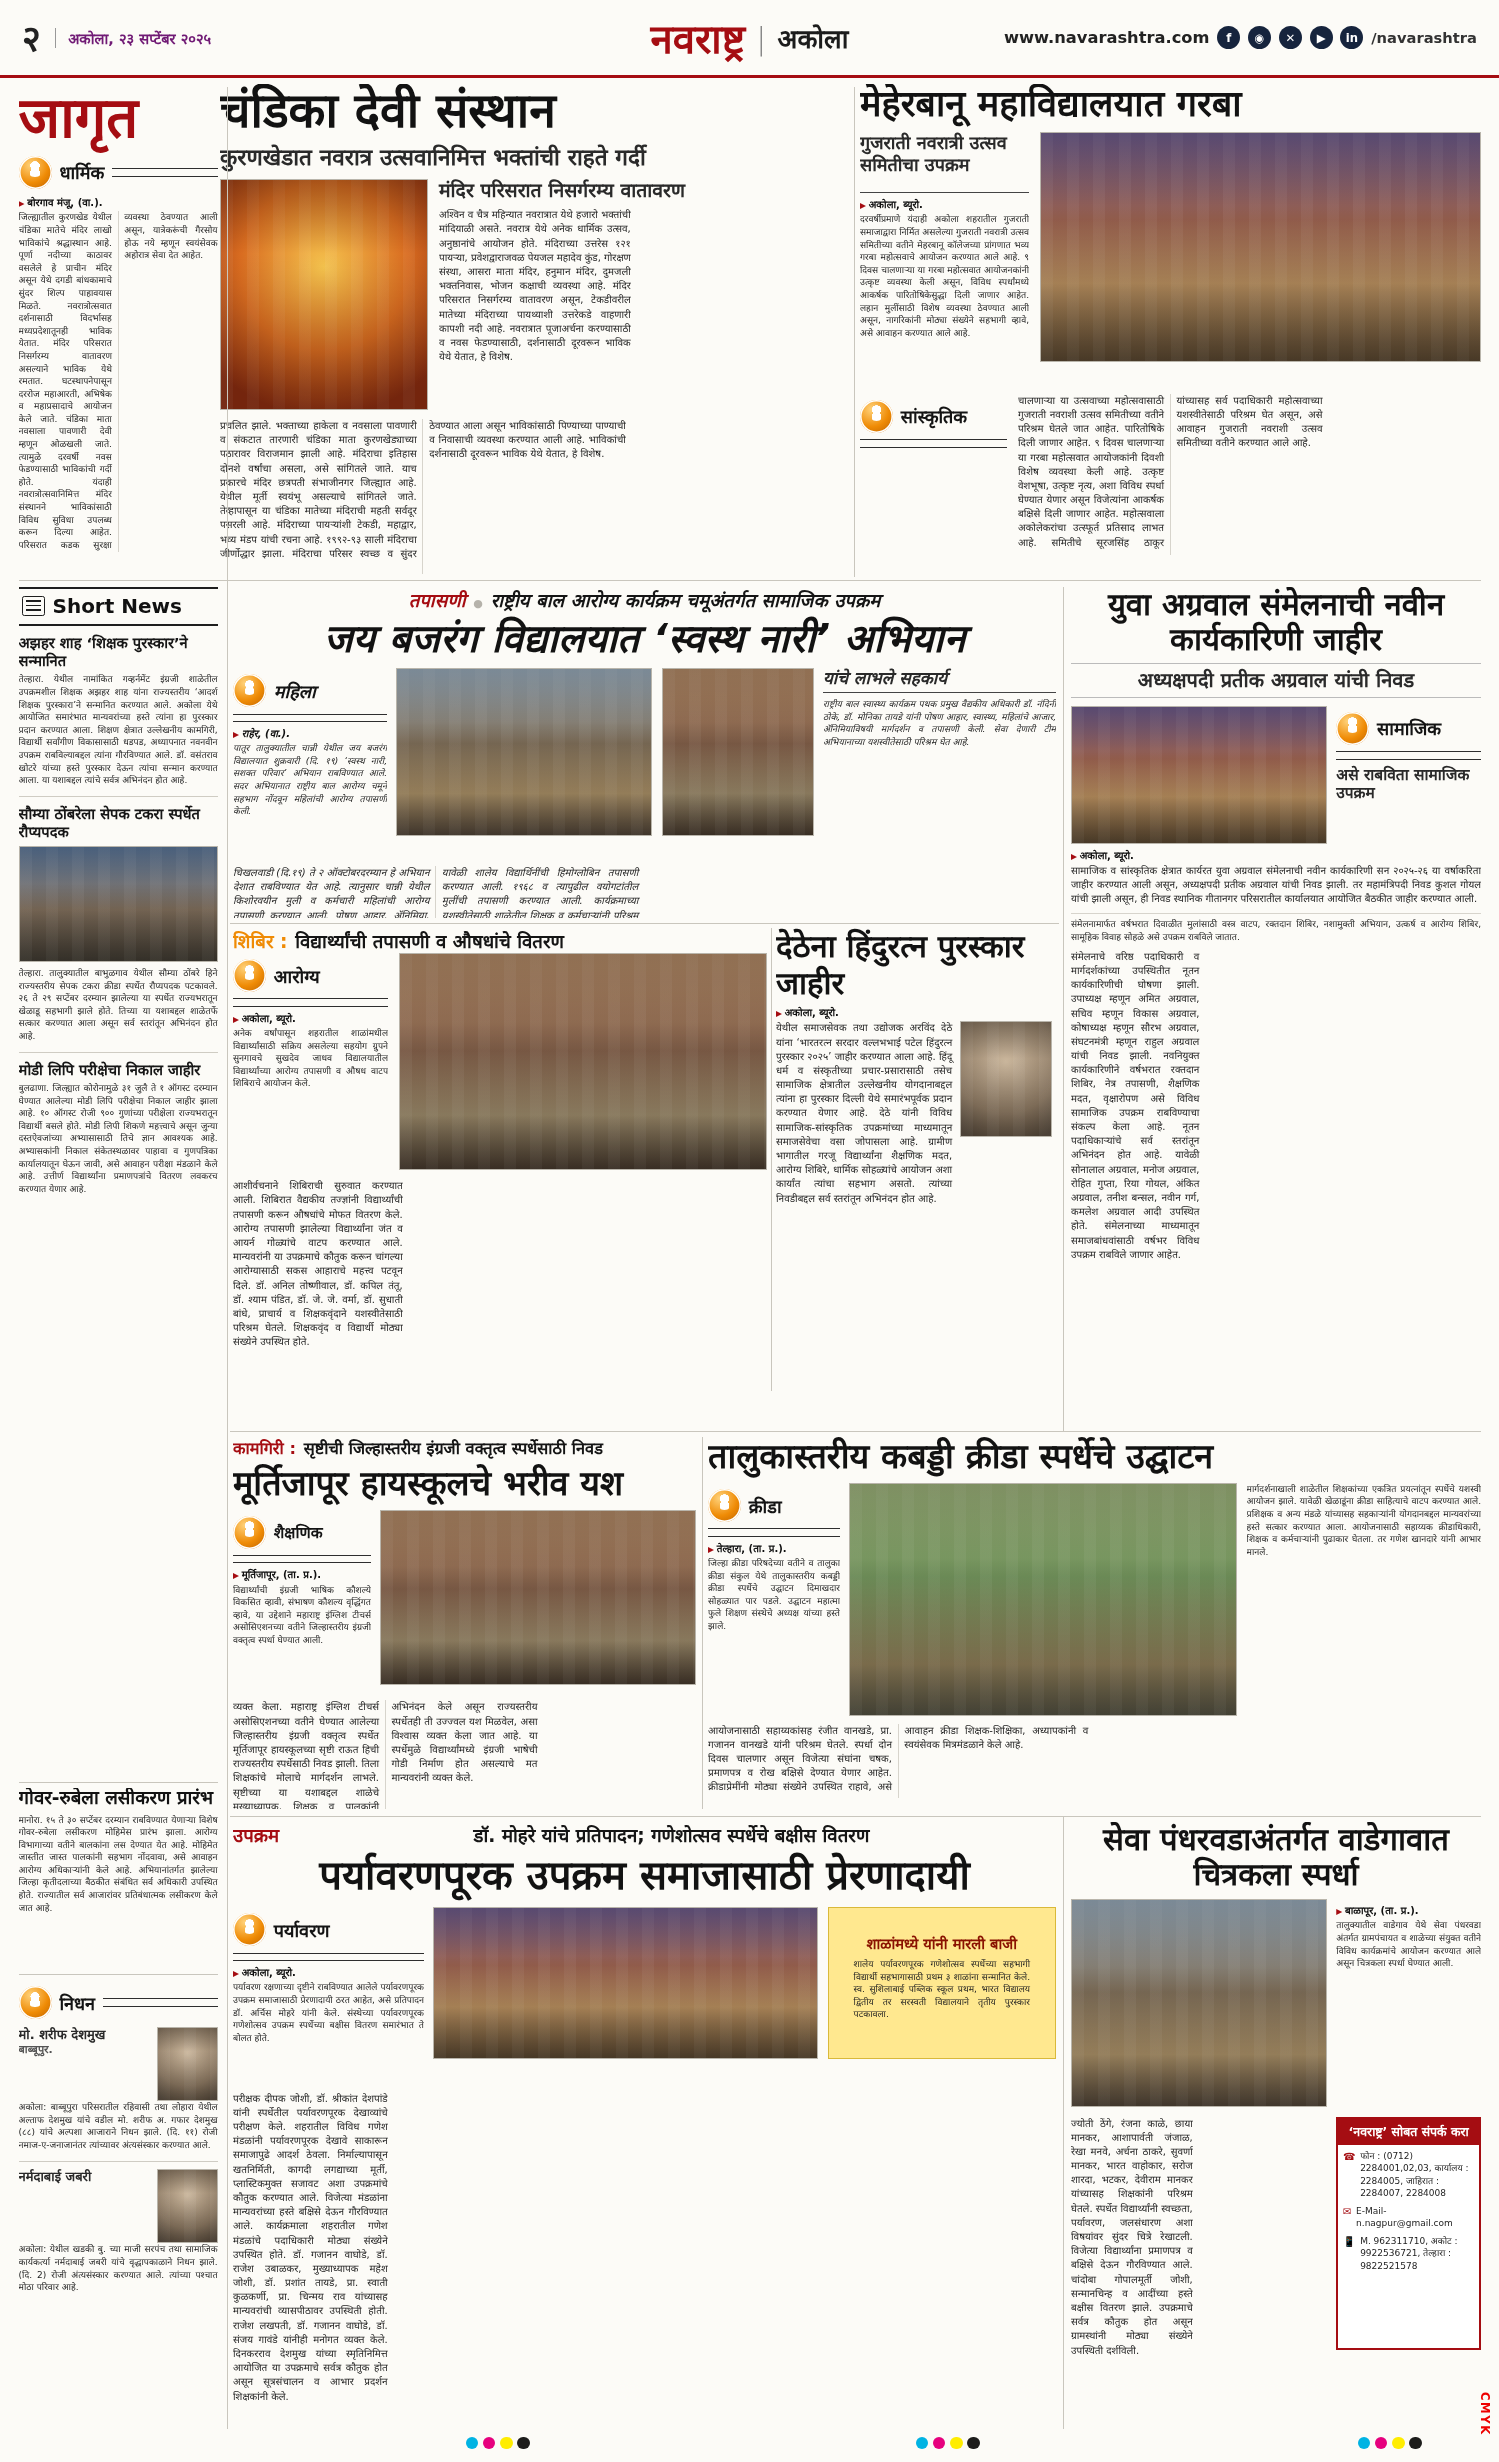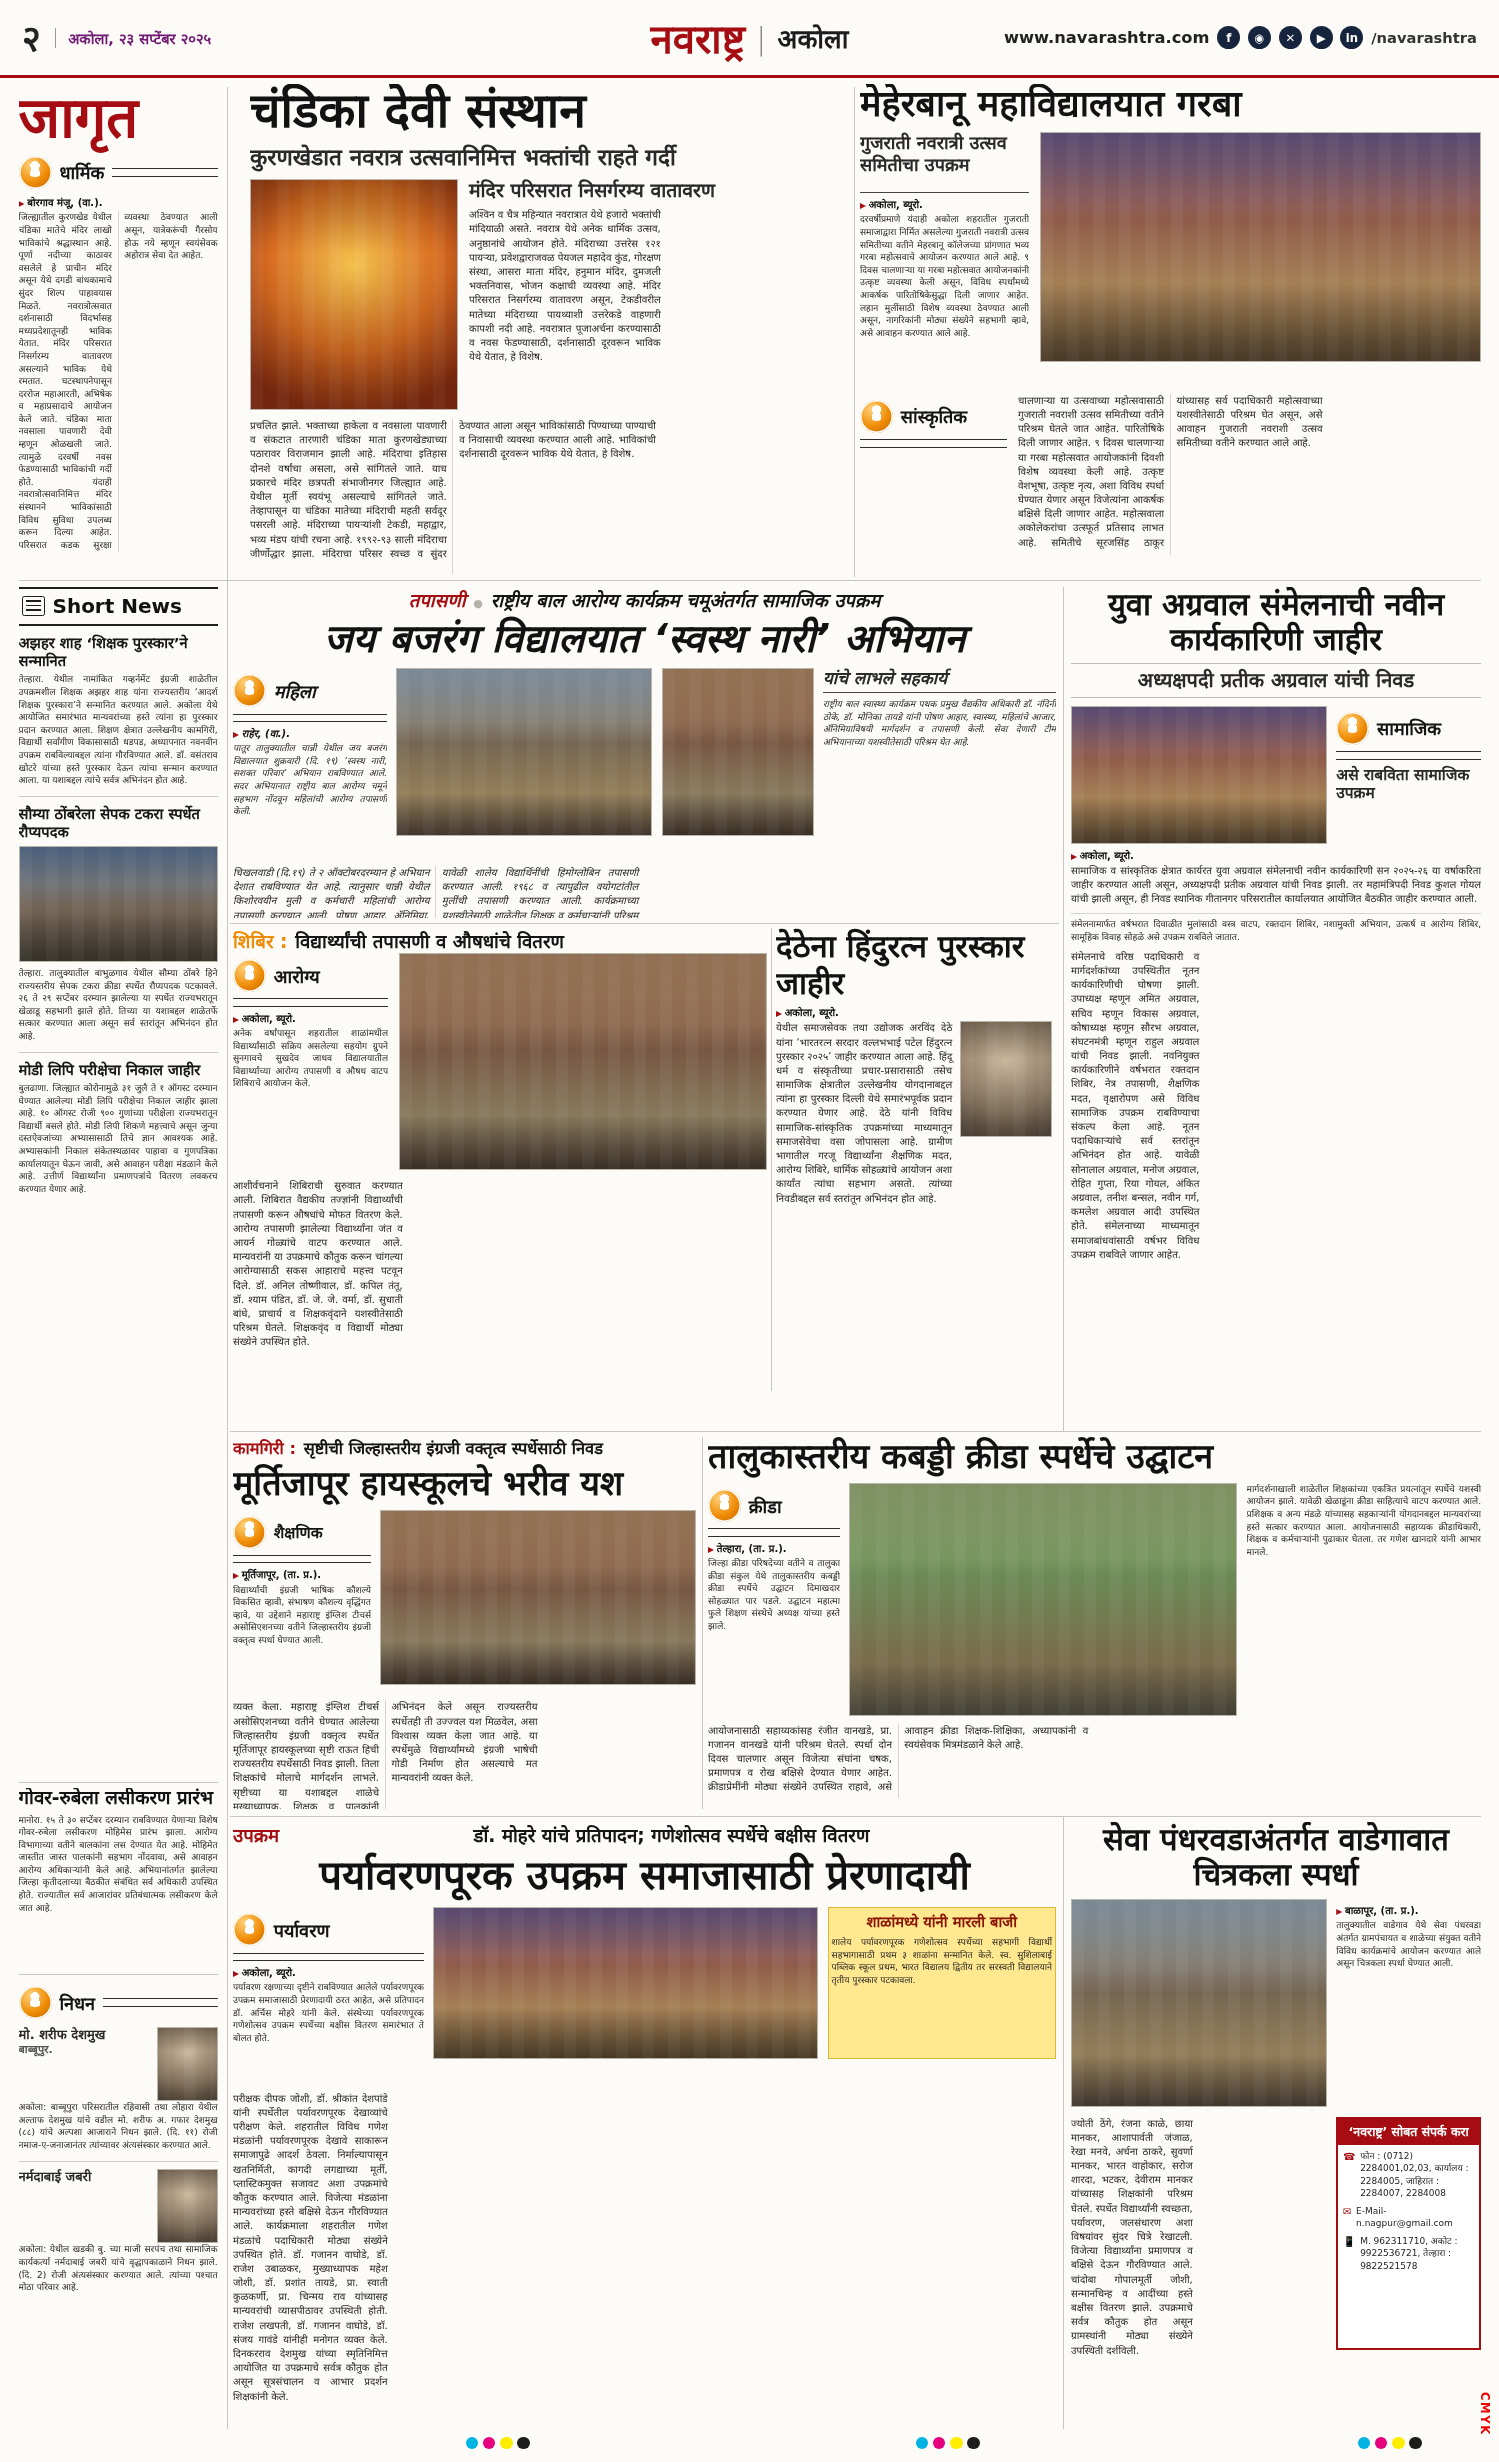--- a/index.html
+++ b/index.html
@@ -64,21 +64,21 @@
   
   .sn-head { display:flex; align-items:center; gap:7.8px; border-top:2.3px solid #1e1e1e; border-bottom:2.3px solid #1e1e1e; padding:5.4px 3.1px; }
   .sn-icon { width:23px; height:20px; border:1.6px solid #1e1e1e; border-radius:2.3px; position:relative; }
   .sn-icon::after { content:""; position:absolute; left:3.1px; right:3.1px; top:3.1px; height:11px;
     background:repeating-linear-gradient(180deg,#1e1e1e 0 1.6px, transparent 1.6px 4.7px); }
   .sn-title { font-size:20px; font-weight:700; color:#111; }
   .sn-item-title { font-size:14.7px; font-weight:700; color:#161616; line-height:1.25; margin:7.8px 0 3.1px; }
   .sn-sep { border-top:0.8px solid #cfccc3; margin:9.3px 0 1.6px; }
 
   
-  .ybox { background:var(--highlight-yellow,#ffe88f); border:0.8px solid #d9b93a; padding:3px; }
+  .ybox { background:var(--highlight-yellow,#ffe88f); border:0.8px solid #d9b93a; padding:25px; }
   .ybox-title { font-size:14.7px; font-weight:700; color:#8a1200; margin-bottom:4.7px; text-align:center; }
 
   
   .contact { border:2.3px solid var(--brand-red,#a50d12); background:#fff; }
   .contact-title { background:var(--brand-red,#a50d12); color:#fff; font-size:12.4px; font-weight:700; text-align:center; padding:4.7px 3.1px; }
   .contact-line { display:flex; gap:4.7px; font-size:9px; line-height:1.4; padding:4.7px 4.7px 0; color:#1d1d1d; }
   .contact-line .ci { color:var(--brand-red,#a50d12); font-size:10px; }
 
   
   .regdots { position:absolute; display:flex; gap:4.7px; }
@@ -117,21 +117,21 @@
     <div class="hl" style="font-size:56px; color:var(--brand-red,#a50d12);">जागृत</div>
     <div class="badge">
       <span class="badge-icon"></span>
       <span class="badge-label">धार्मिक</span>
       <span class="badge-rule"></span>
     </div>
     <p class="byline">बोरगाव मंजू, (वा.).</p>
     <div class="bt bt-sm c2 cols" style="height:341px;">जिल्ह्यातील कुरणखेड येथील चंडिका मातेचे मंदिर लाखो भाविकांचे श्रद्धास्थान आहे. पूर्णा नदीच्या काठावर वसलेले हे प्राचीन मंदिर असून येथे दगडी बांधकामाचे सुंदर शिल्प पाहावयास मिळते. नवरात्रोत्सवात दर्शनासाठी विदर्भासह मध्यप्रदेशातूनही भाविक येतात. मंदिर परिसरात निसर्गरम्य वातावरण असल्याने भाविक येथे रमतात. घटस्थापनेपासून दररोज महाआरती, अभिषेक व महाप्रसादाचे आयोजन केले जाते. चंडिका माता नवसाला पावणारी देवी म्हणून ओळखली जाते. त्यामुळे दरवर्षी नवस फेडण्यासाठी भाविकांची गर्दी होते. यंदाही नवरात्रोत्सवानिमित्त मंदिर संस्थानने भाविकांसाठी विविध सुविधा उपलब्ध करून दिल्या आहेत. परिसरात कडक सुरक्षा व्यवस्था ठेवण्यात आली असून, यात्रेकरूंची गैरसोय होऊ नये म्हणून स्वयंसेवक अहोरात्र सेवा देत आहेत.</div>
   </div>
 
-  <div class="art" style="left:250px; top:84px; width:615px; height:494px;">
+  <div class="art" style="left:220px; top:84px; width:615px; height:494px;">
     <div class="hl" style="font-size:48px;">चंडिका देवी संस्थान</div>
     <div class="sub" style="font-size:22.5px; margin:6.2px 0 7.8px;">कुरणखेडात नवरात्र उत्सवानिमित्त भक्तांची राहते गर्दी</div>
     <div style="display:flex; gap:11px;">
       <div class="photo ph-deity" style="width:208px; height:231px; flex:0 0 auto;"></div>
       <div style="flex:1;">
         <div class="sub" style="font-size:19.4px; margin-bottom:6.2px;">मंदिर परिसरात निसर्गरम्य वातावरण</div>
         <div class="bt c2 cols" style="height:194px;">अश्विन व चैत्र महिन्यात नवरात्रात येथे हजारो भक्तांची मांदियाळी असते. नवरात्र येथे अनेक धार्मिक उत्सव, अनुष्ठानांचे आयोजन होते. मंदिराच्या उत्तरेस १२१ पायऱ्या, प्रवेशद्वाराजवळ पेयजल महादेव कुंड, गोरक्षण संस्था, आसरा माता मंदिर, हनुमान मंदिर, दुमजली भक्तनिवास, भोजन कक्षाची व्यवस्था आहे. मंदिर परिसरात निसर्गरम्य वातावरण असून, टेकडीवरील मातेच्या मंदिराच्या पायथ्याशी उत्तरेकडे वाहणारी कापशी नदी आहे. नवरात्रात पूजाअर्चना करण्यासाठी व नवस फेडण्यासाठी, दर्शनासाठी दूरवरून भाविक येथे येतात, हे विशेष.</div>
       </div>
     </div>
     <div class="bt c3 cols" style="height:155px; margin-top:9.3px;">प्रचलित झाले. भक्ताच्या हाकेला व नवसाला पावणारी व संकटात तारणारी चंडिका माता कुरणखेड्याच्या पठारावर विराजमान झाली आहे. मंदिराचा इतिहास दोनशे वर्षांचा असला, असे सांगितले जाते. याच प्रकारचे मंदिर छत्रपती संभाजीनगर जिल्ह्यात आहे. येथील मूर्ती स्वयंभू असल्याचे सांगितले जाते. तेव्हापासून या चंडिका मातेच्या मंदिराची महती सर्वदूर पसरली आहे. मंदिराच्या पायऱ्यांशी टेकडी, महाद्वार, भव्य मंडप यांची रचना आहे. १९९२-९३ साली मंदिराचा जीर्णोद्धार झाला. मंदिराचा परिसर स्वच्छ व सुंदर ठेवण्यात आला असून भाविकांसाठी पिण्याच्या पाण्याची व निवासाची व्यवस्था करण्यात आली आहे. भाविकांची दर्शनासाठी दूरवरून भाविक येथे येतात, हे विशेष.</div>

